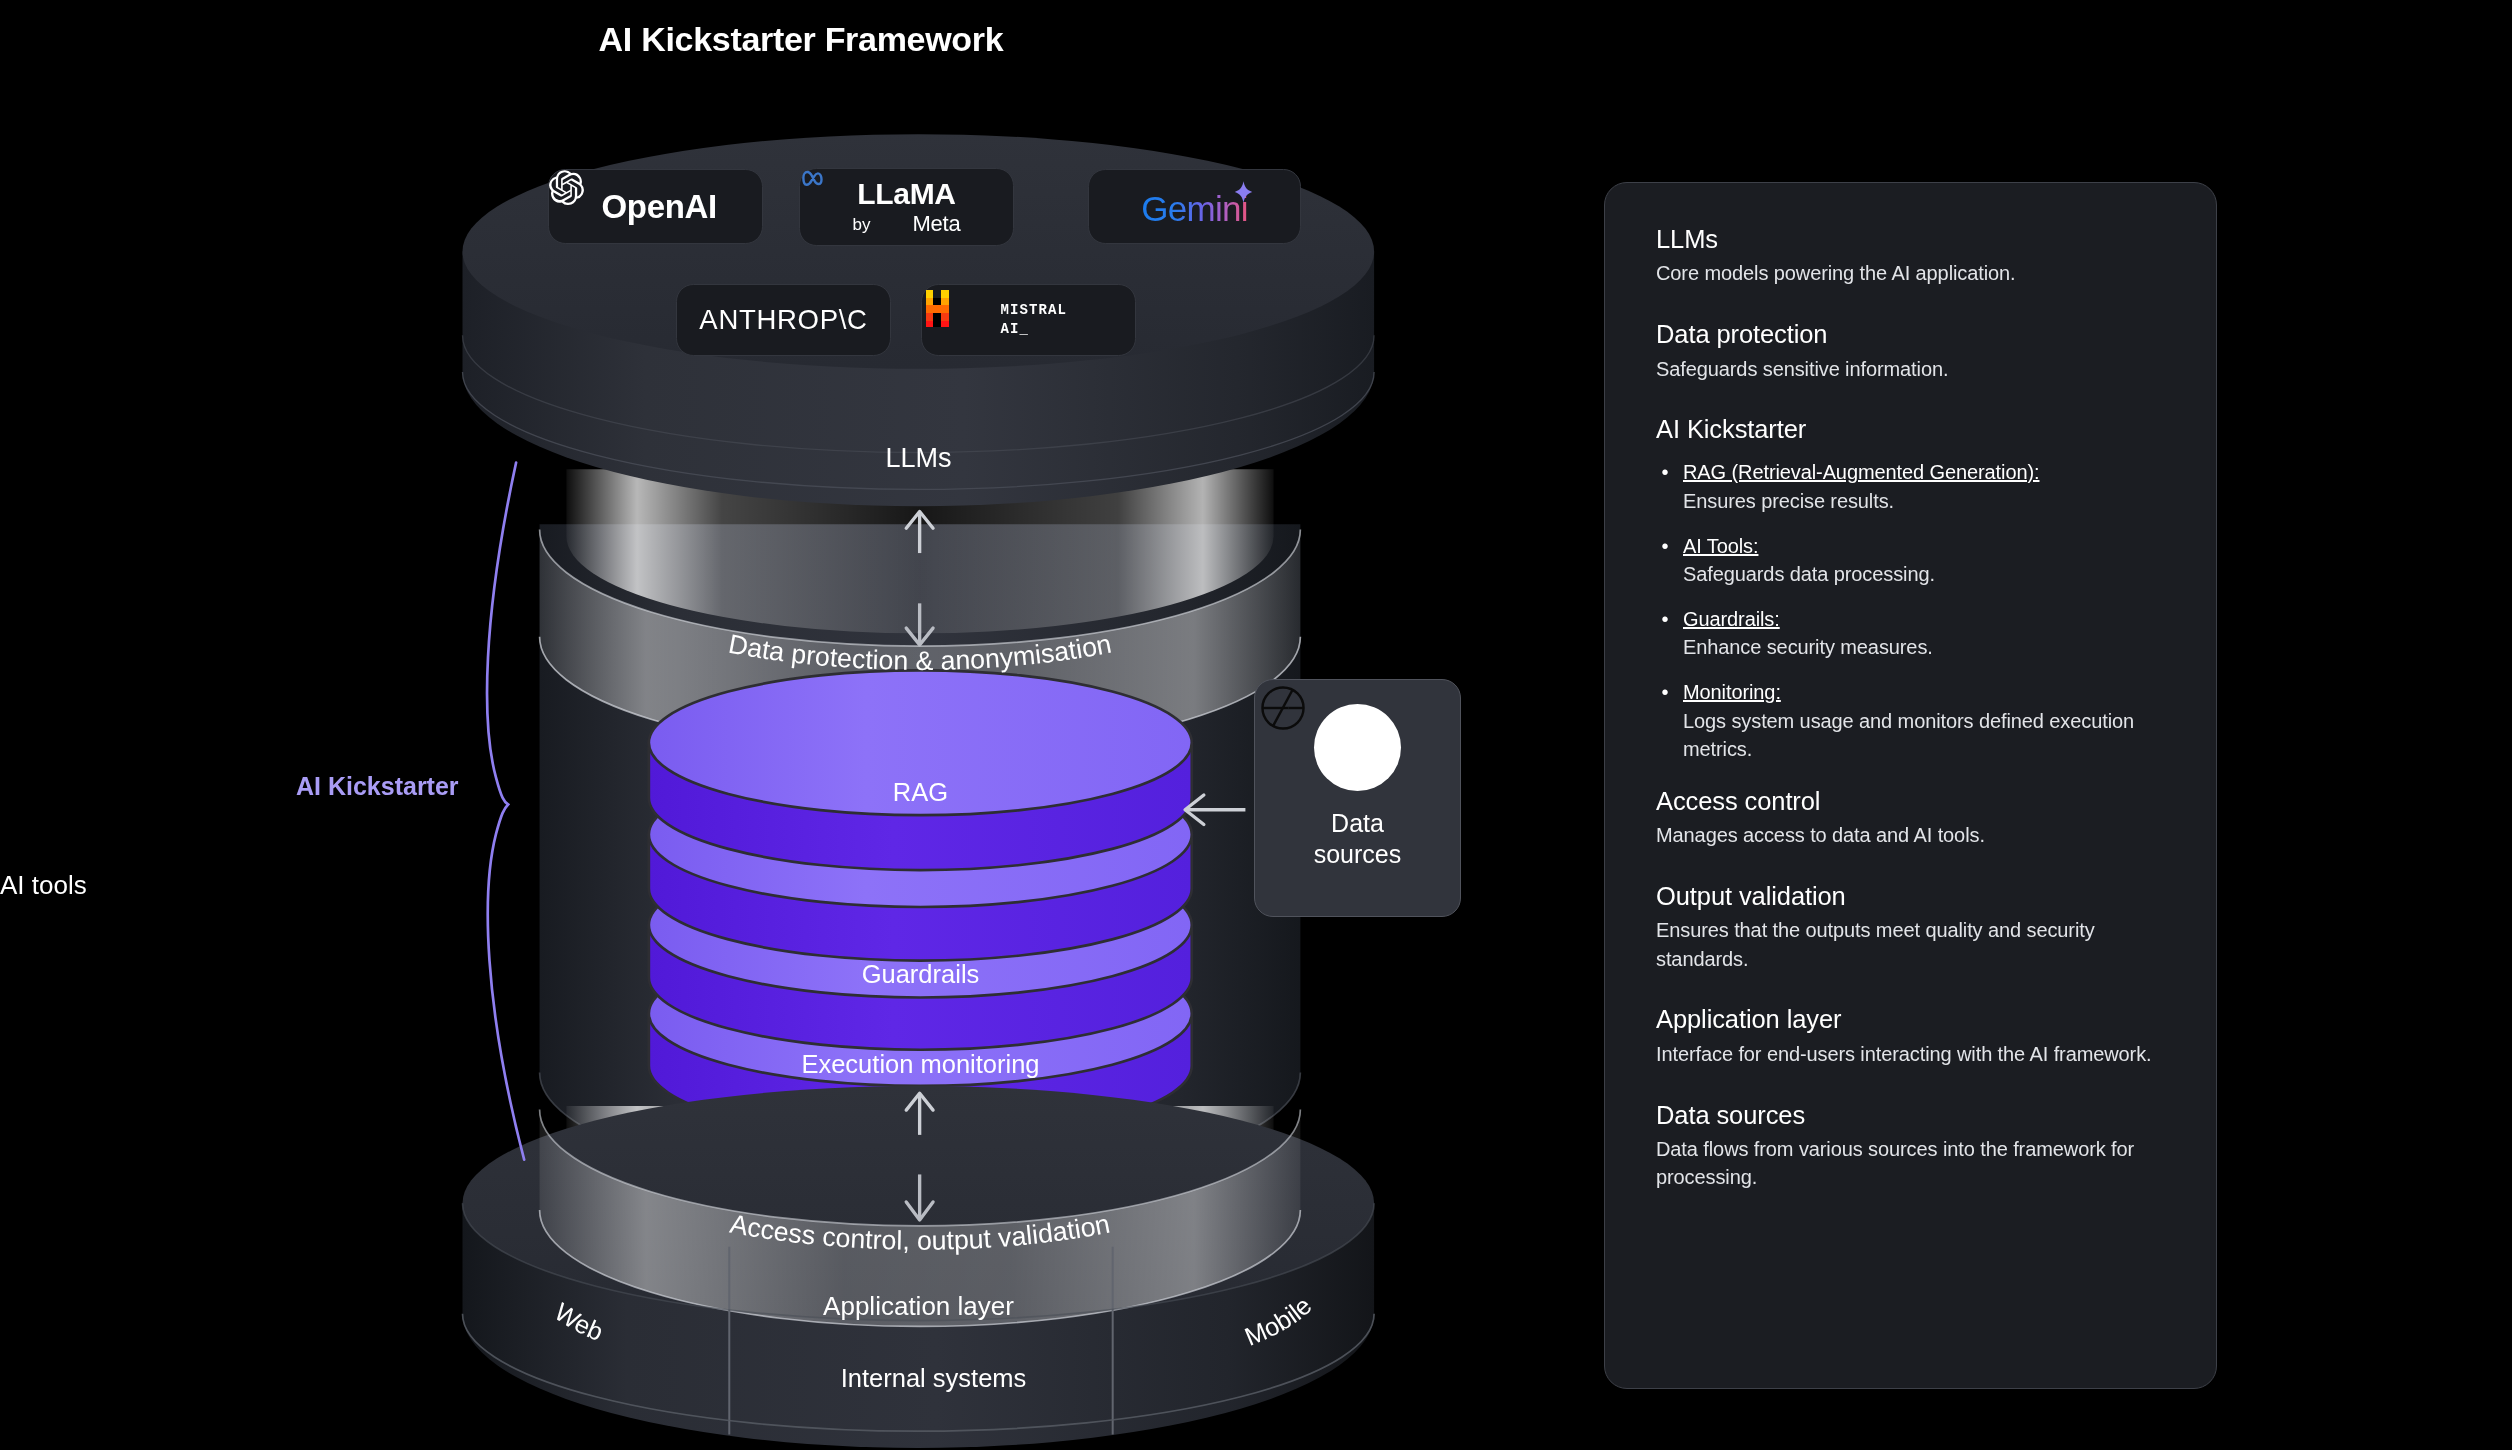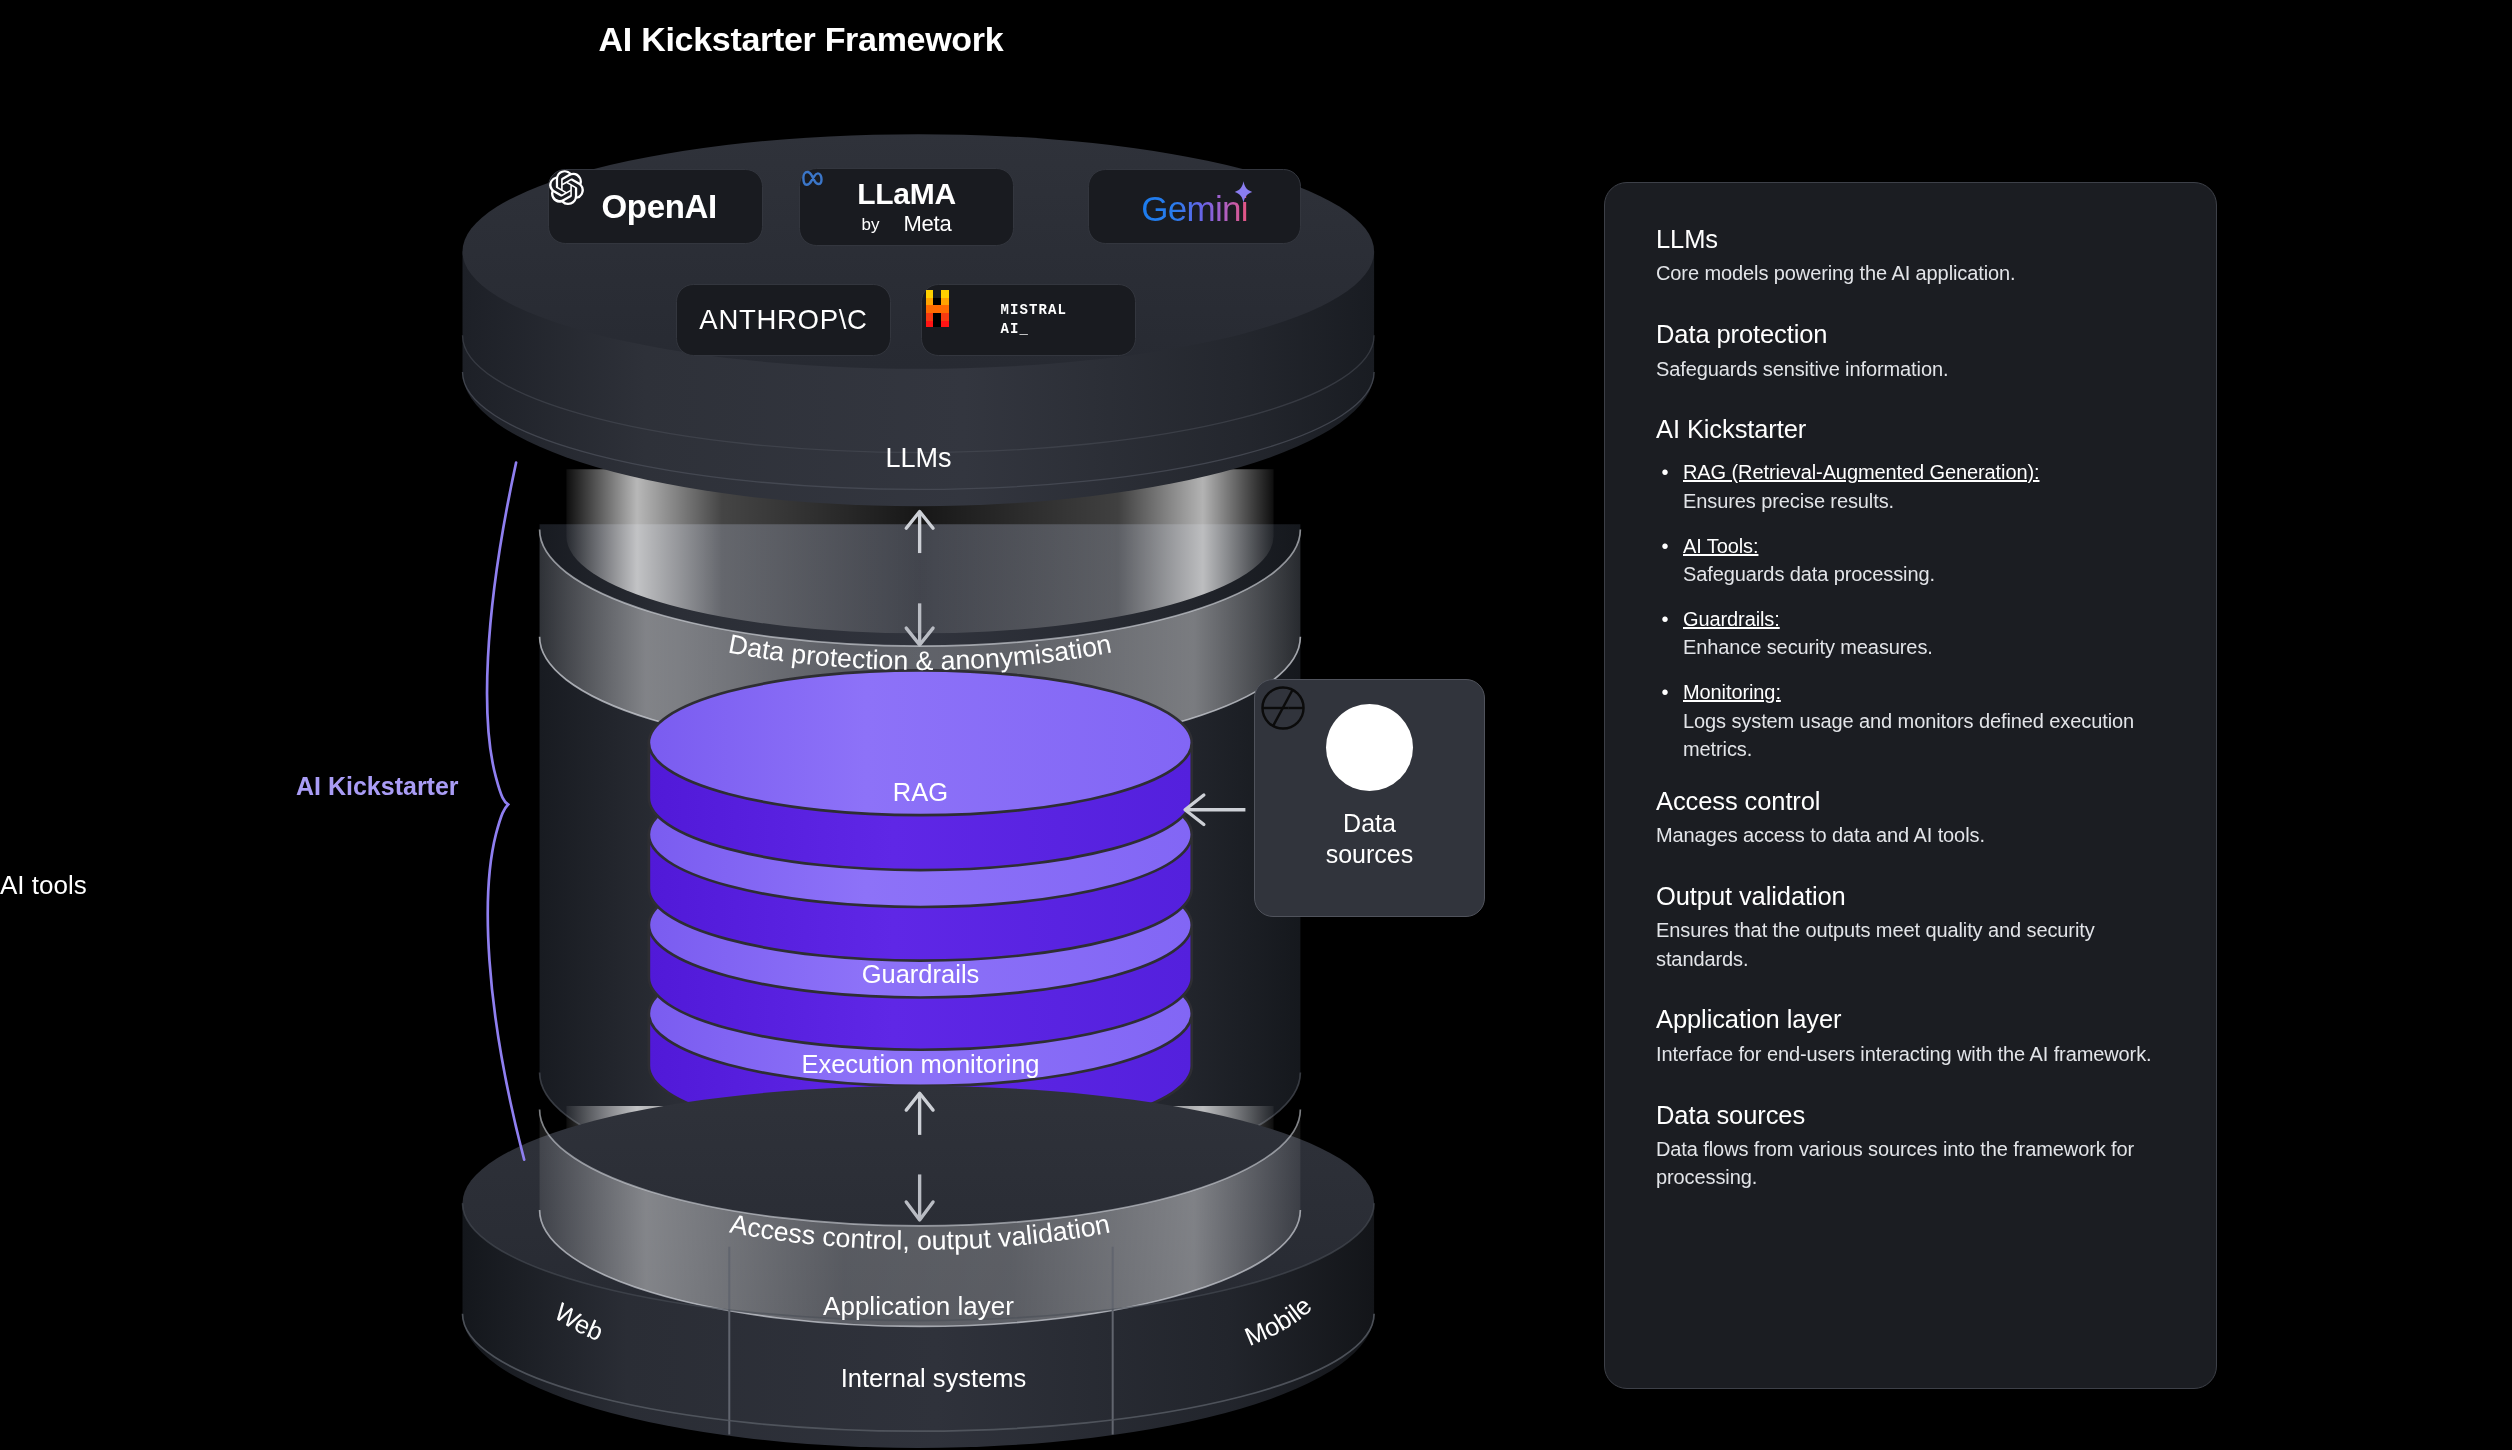--- a/index.html
+++ b/index.html
@@ -46,21 +46,21 @@
   .chip-llama    { left: 799px; top: 168px; width: 215px; height: 78px; }
   .chip-gemini   { left: 1088px; top: 169px; width: 213px; height: 75px; }
   .chip-anthropic{ left: 676px; top: 284px; width: 215px; height: 72px; }
   .chip-mistral  { left: 921px; top: 284px; width: 215px; height: 72px; }
 
   .openai-wrap { display: flex; align-items: center; gap: 7.4px; }
   .openai-text { color: #fff; font-size: 33px; font-weight: 700; letter-spacing: -0.3px; }
 
   .llama-wrap { display: flex; flex-direction: column; align-items: center; line-height: 1; }
   .llama-top  { color: #fff; font-size: 30px; font-weight: 700; letter-spacing: -0.3px; }
-  .llama-bot  { display: flex; align-items: center; gap: 12px; margin-top: 4.7px; }
+  .llama-bot  { display: flex; align-items: center; gap: 21px; margin-top: 4.7px; }
   .llama-by   { color: #fff; font-size: 17px; font-weight: 400; }
   .llama-meta { color: #fff; font-size: 22px; font-weight: 400; letter-spacing: -0.2px; }
 
   .gemini-wrap { position: relative; display: flex; align-items: center; padding-top: 5.4px; }
   .gemini-text {
     font-size: 35px; font-weight: 400; letter-spacing: -0.7px;
     background: linear-gradient(90deg,#1b7ced 0%,#2a7ced 32%,#6b63e8 58%,#a860c9 76%,#e8557f 100%);
     -webkit-background-clip: text; background-clip: text;
     -webkit-text-fill-color: transparent; color: transparent;
   }
@@ -68,21 +68,21 @@
 
   .anthropic-text { color: #fff; font-size: 27.5px; font-weight: 500; letter-spacing: 0.7px;
                     font-family: "Liberation Sans", sans-serif; }
 
   .mistral-wrap { display: flex; align-items: center; gap: 10.7px; }
   .mistral-text { color: #fff; font-size: 14px; font-weight: 700; line-height: 1.35;
                   letter-spacing: 1.1px; font-family: "Liberation Mono", monospace; }
 
   
   .ds-card {
-    position: absolute; left: 1254px; top: 679px; width: 231px; height: 238px;
+    position: absolute; left: 1254px; top: 679px; width: 207px; height: 238px;
     background: #31343c; border: 1.3px solid #50535c; border-radius: 19px;
     display: flex; flex-direction: column; align-items: center;
     padding-top: 24px; z-index: 40;
   }
   .ds-icon {
     width: 87px; height: 87px; border-radius: 50%;
     background: #ffffff; display: flex; align-items: center; justify-content: center;
   }
   .ds-label {
     margin-top: 17.4px; color: #ffffff; font-size: 25px;

